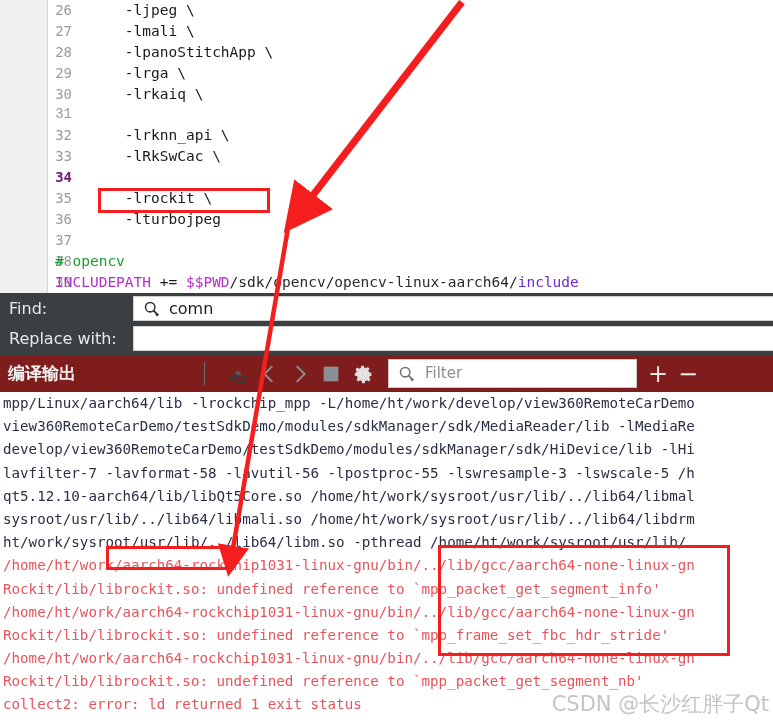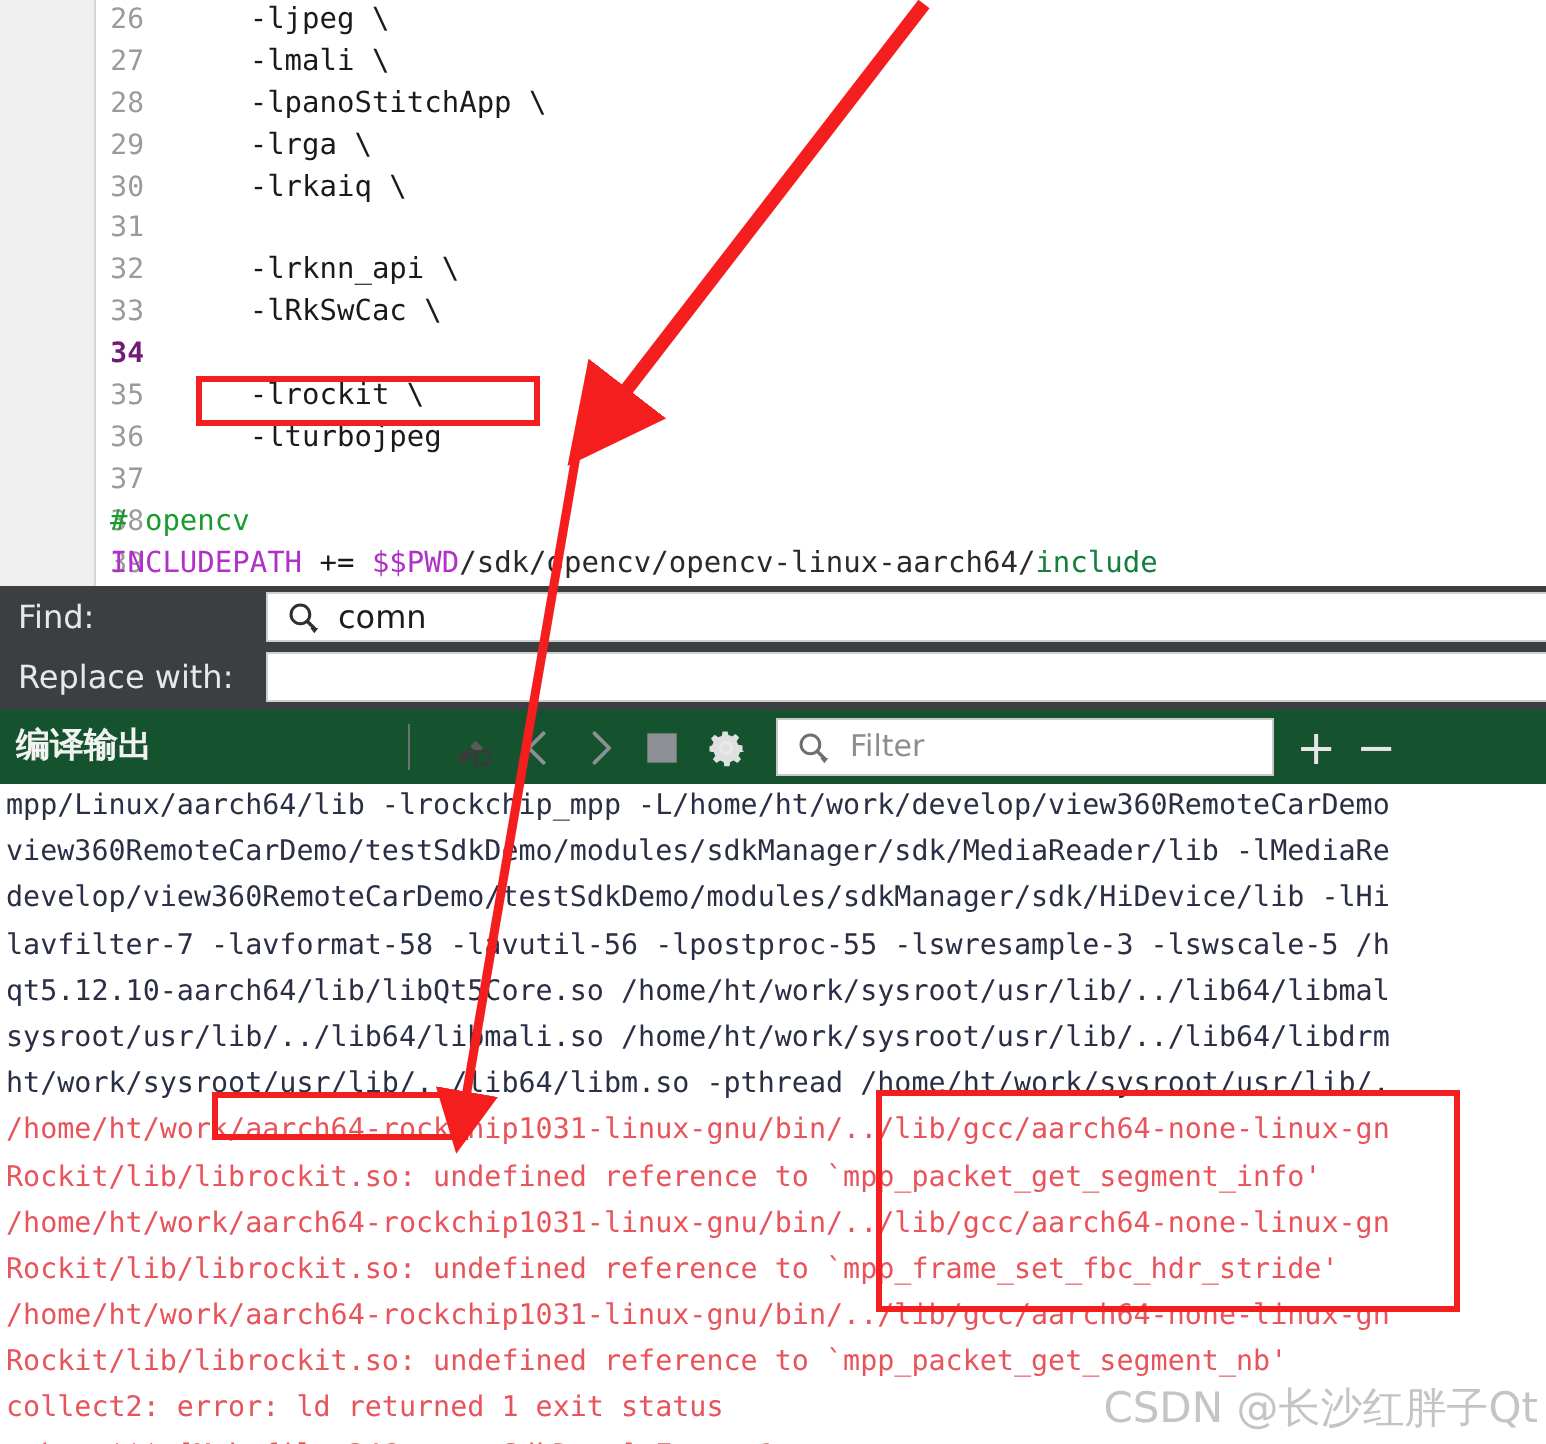--- a/index.html
+++ b/index.html
@@ -30,21 +30,21 @@
   .lnum{
     position:absolute;left:0;width:38px;text-align:right;
     color:#9a9a9a;font-size:14px;margin-left:34px;
   }
   .lnum.cur{color:#701a75;font-weight:bold;}
   .ctext{position:absolute;left:55px;color:#1a1a1a;}
   .tok-comment{color:#1a9b2e;}
   .tok-var{color:#b030c8;}
   .tok-op{color:#1a1a1a;}
   .tok-path{color:#2a2a2a;}
-  .tok-yellow{color:#15803d;}
+  .tok-yellow{color:#6d28d9;}
 
   
   .hl-box{
     position:absolute;border:3px solid #f41e1e;
     box-sizing:border-box;background:transparent;
   }
 
   
   .findbar{
     position:absolute;left:0;top:293px;width:773px;height:62px;
@@ -64,21 +64,21 @@
     position:absolute;left:35px;top:0;line-height:24px;
     font-family:"DejaVu Sans", sans-serif;font-size:16px;color:#1c1c1c;
   }
   .mag{
     position:absolute;left:9px;top:3px;width:18px;height:18px;
   }
 
   
   .panel-head{
     position:absolute;left:0;top:355px;width:773px;height:37px;
-    background:#14532d;
+    background:#7f1d1d;
   }
   .panel-title{
     position:absolute;left:8px;top:0;line-height:37px;
     color:#f2f2f2;font-size:17px;font-weight:bold;
     font-family:"DejaVu Sans", sans-serif;
   }
   .sep{position:absolute;top:7px;width:1px;height:23px;background:#6d7174;}
   .tb-ico{position:absolute;top:8px;width:22px;height:22px;cursor:pointer;}
   .filter-box{
     position:absolute;top:4px;height:29px;background:#ffffff;
@@ -120,21 +120,21 @@
 <div id="root">
 
   <div class="editor">
     <div class="gutter"></div>
     <div class="code-lines" id="code-lines">
         <div class="cline" style="position: relative;"><span class="lnum">26</span><span class="ctext">        -ljpeg \</span></div>
         <div class="cline" style="position: relative;"><span class="lnum">27</span><span class="ctext">        -lmali \</span></div>
         <div class="cline" style="position: relative;"><span class="lnum">28</span><span class="ctext">        -lpanoStitchApp \</span></div>
         <div class="cline" style="position: relative;"><span class="lnum">29</span><span class="ctext">        -lrga \</span></div>
         <div class="cline" style="position: relative;"><span class="lnum">30</span><span class="ctext">        -lrkaiq \</span></div>
-        <div class="cline" style="position: relative;"><span class="lnum">31</span></div>
+        <div class="cline" style="position: relative; font-family: Liberation Mono, monospace;"><span class="lnum">31</span></div>
         <div class="cline" style="position: relative;"><span class="lnum">32</span><span class="ctext">        -lrknn_api \</span></div>
         <div class="cline" style="position: relative;"><span class="lnum">33</span><span class="ctext">        -lRkSwCac \</span></div>
         <div class="cline" style="position: relative;"><span class="lnum cur">34</span></div>
         <div class="cline" style="position: relative;"><span class="lnum">35</span><span class="ctext">        -lrockit \</span></div>
         <div class="cline" style="position: relative;"><span class="lnum">36</span><span class="ctext">        -lturbojpeg</span></div>
         <div class="cline" style="position: relative;"><span class="lnum">37</span><span class="ctext"></span></div>
         <div class="cline" style="position: relative;"><span class="lnum">38</span><span class="ctext"><span class="tok-comment"># opencv</span></span></div>
         <div class="cline" style="position: relative;"><span class="lnum">39</span><span class="ctext"><span class="tok-var">INCLUDEPATH</span><span class="tok-op"> += </span><span class="tok-var">$$PWD</span><span class="tok-path">/sdk/opencv/opencv-linux-aarch64/</span><span class="tok-yellow">include</span></span></div>
       </div>
   </div>

